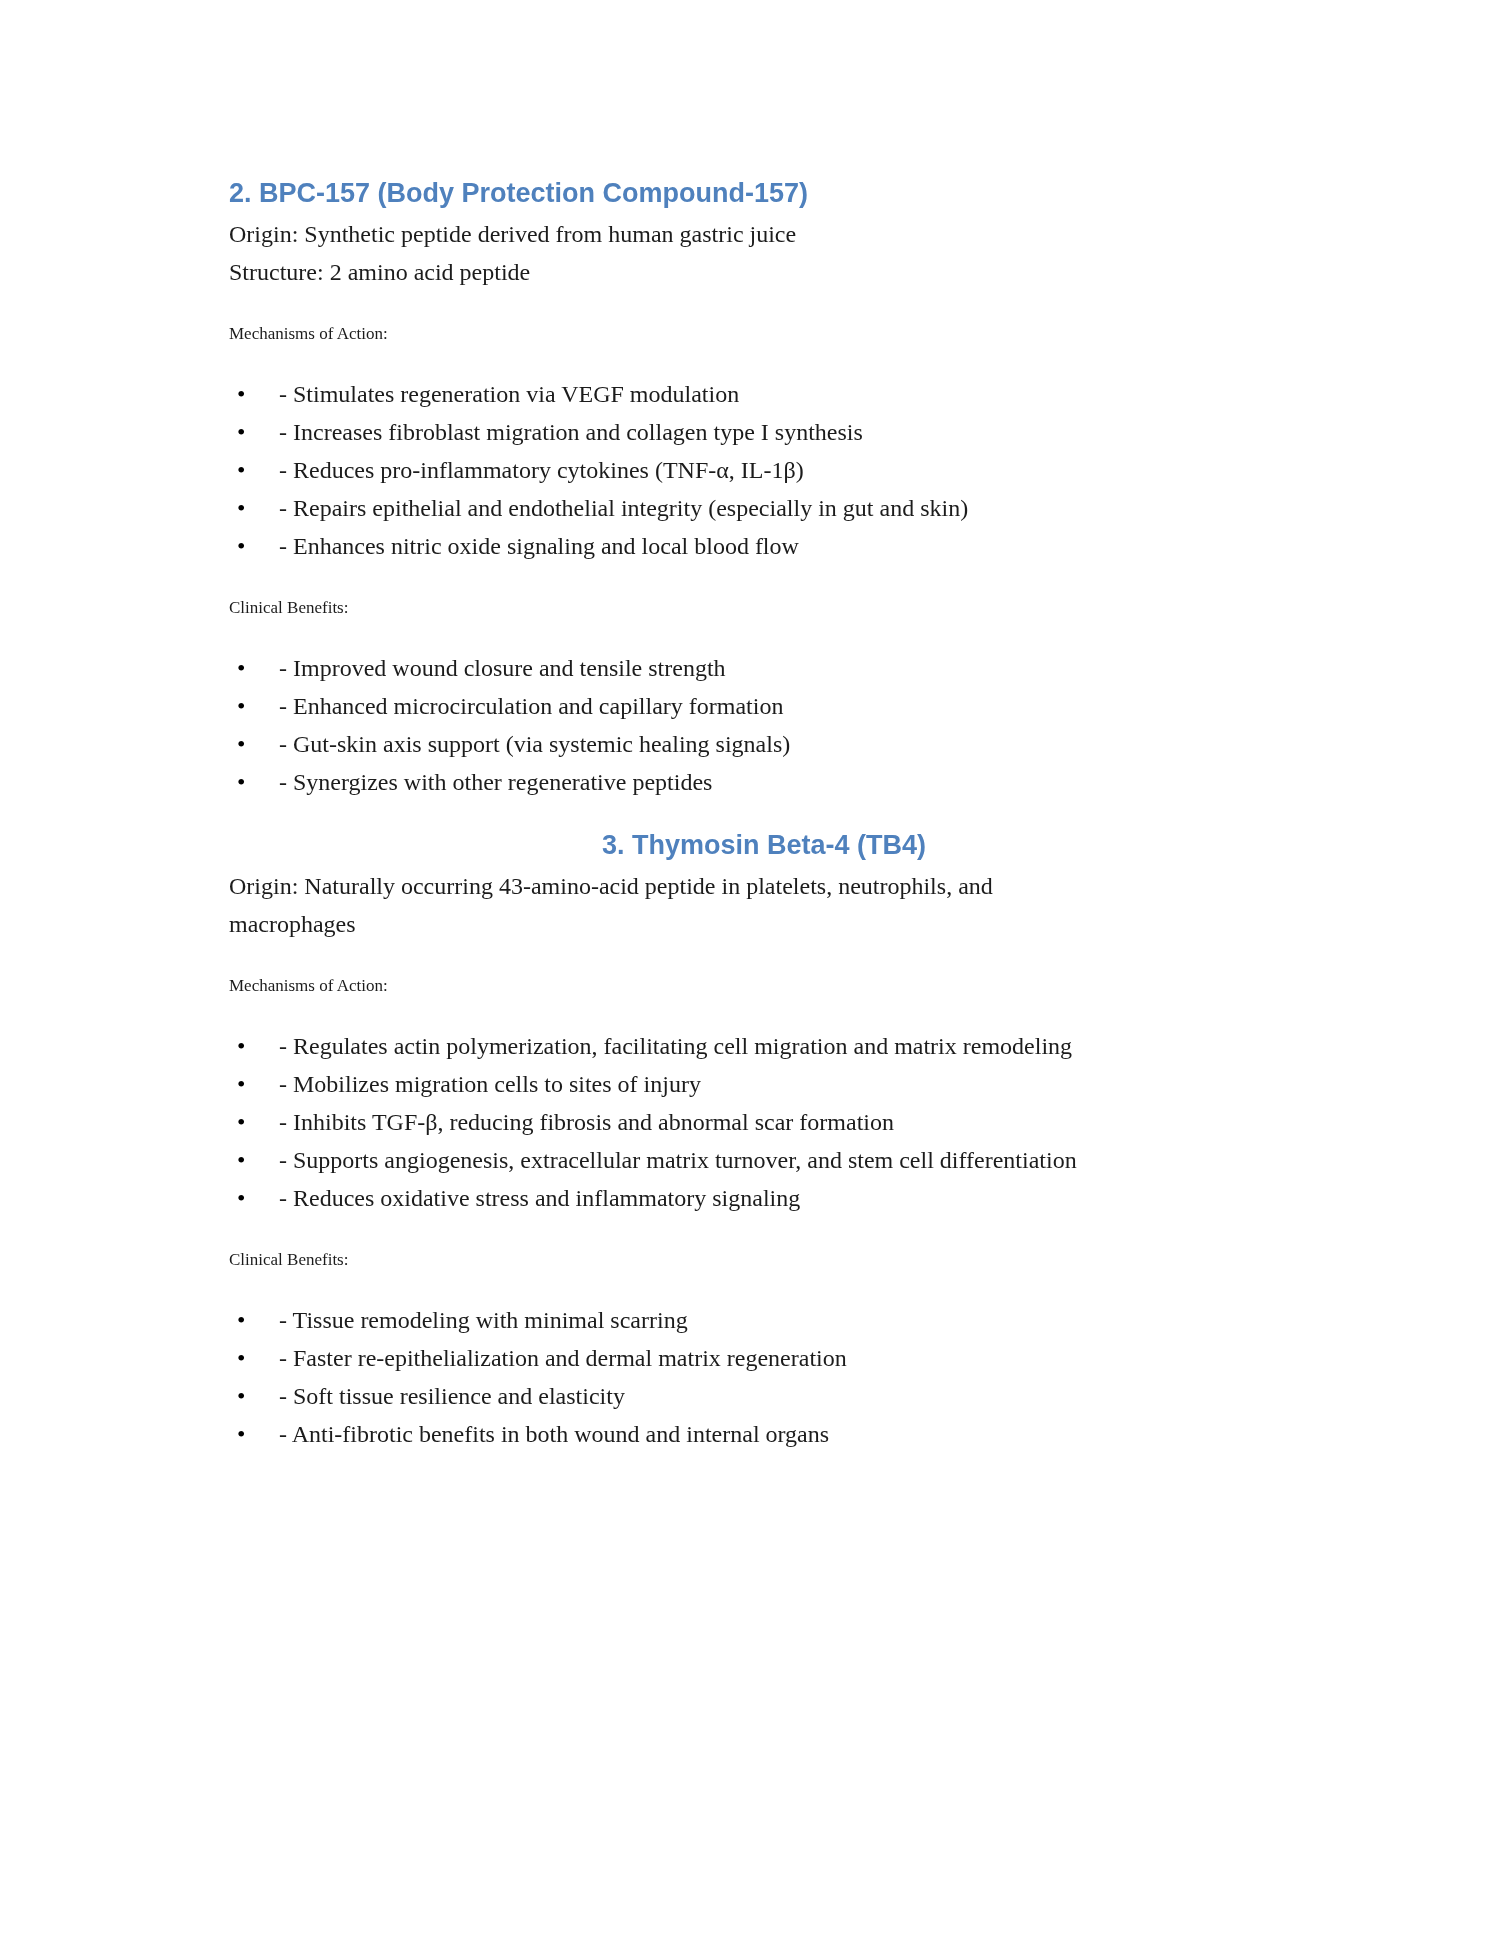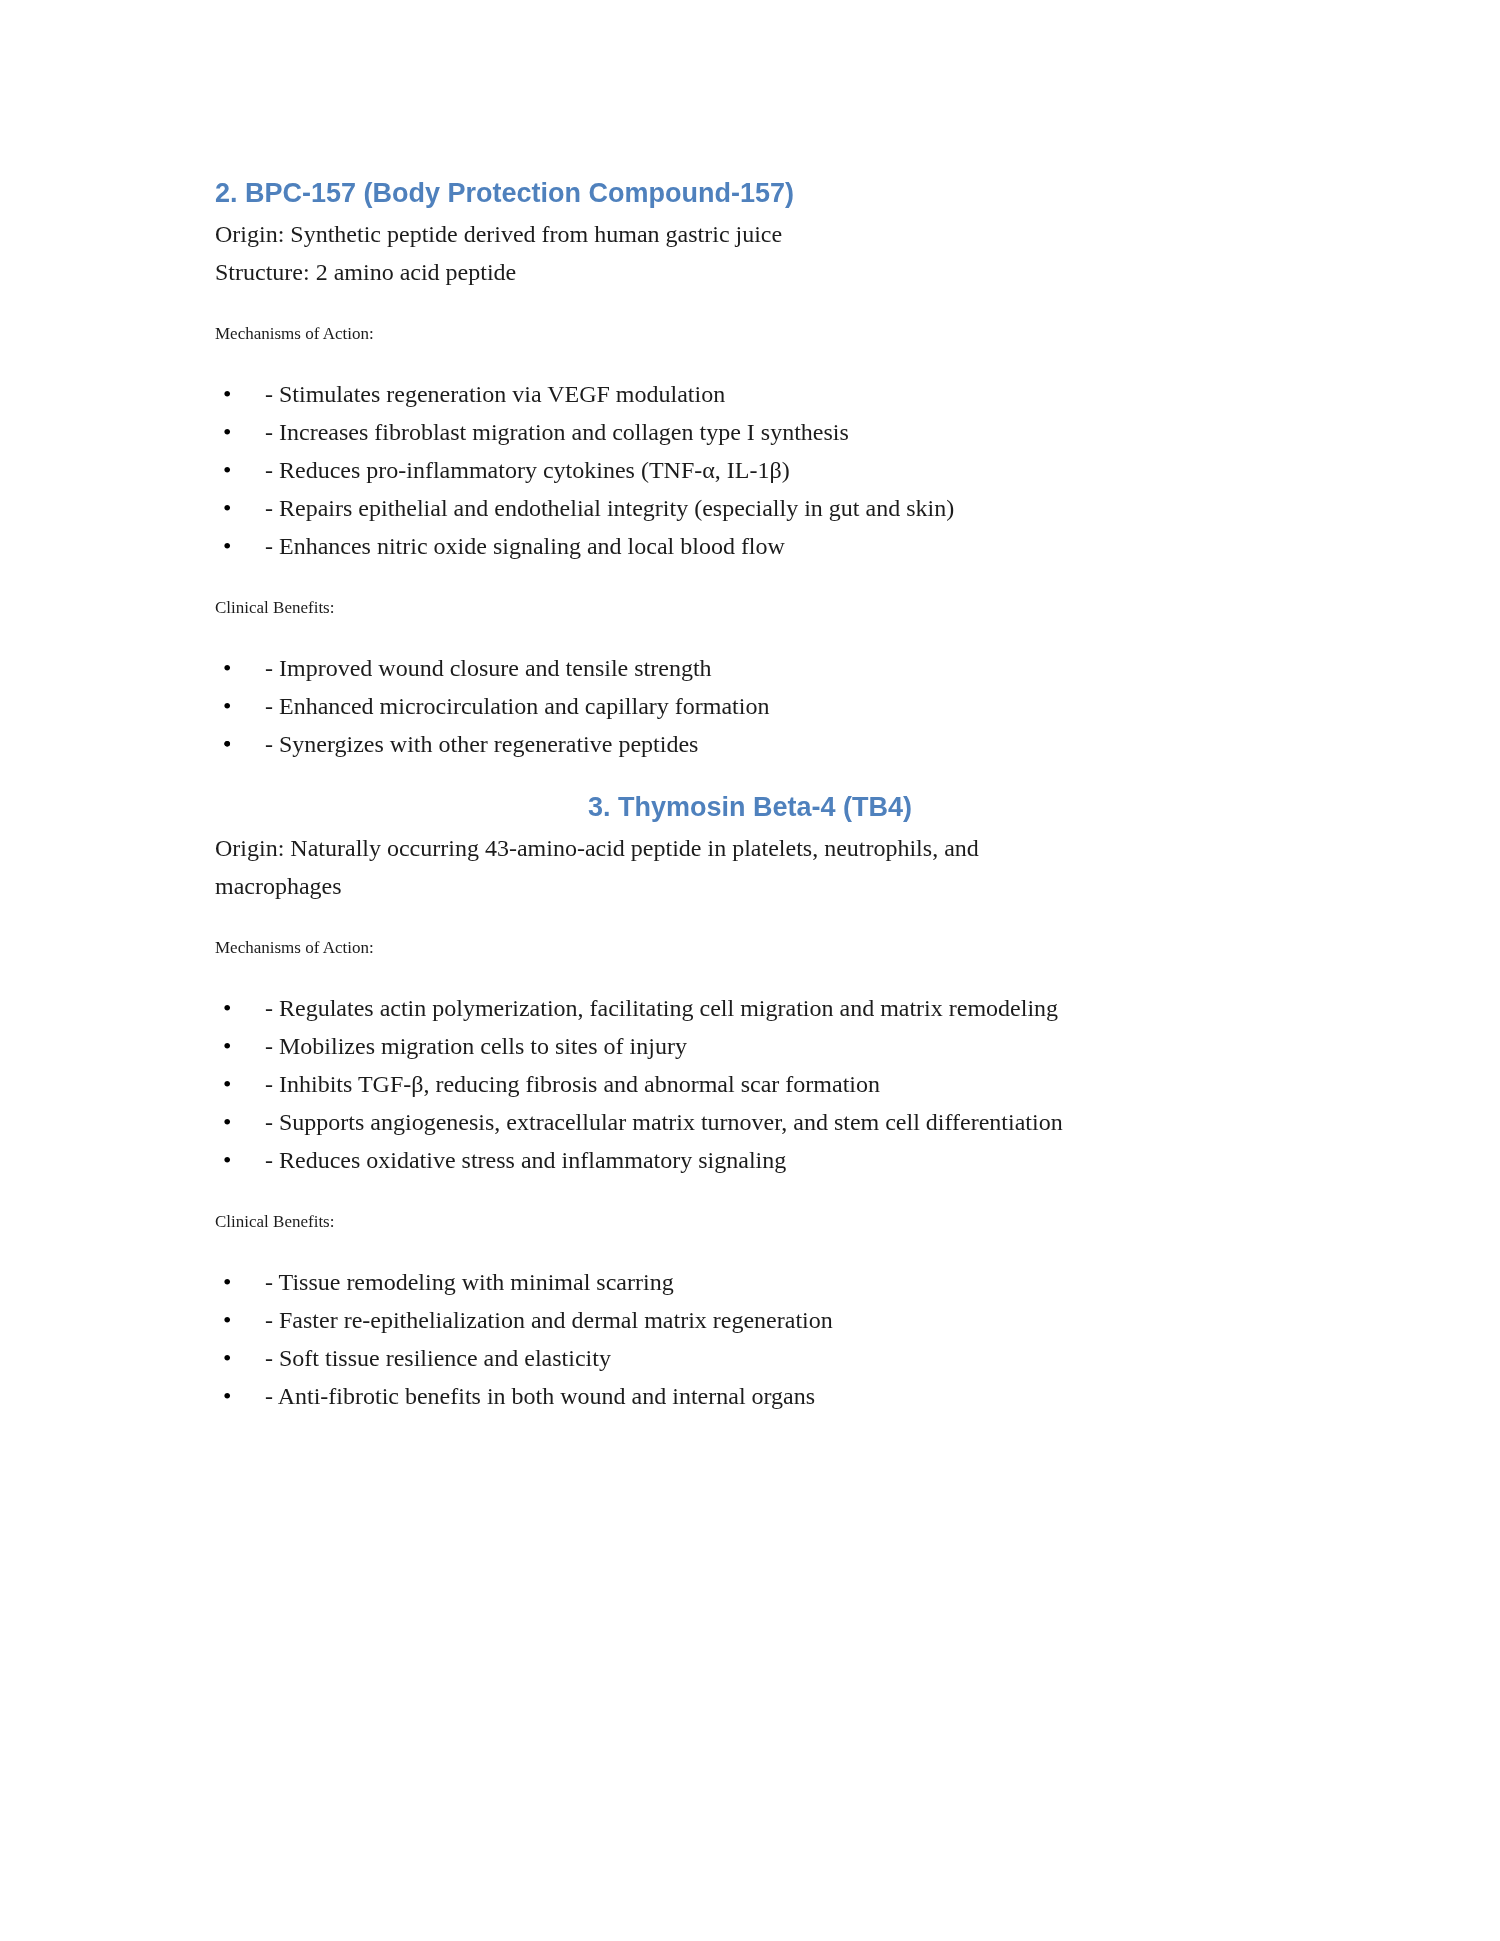--- a/index.html
+++ b/index.html
@@ -6,20 +6,21 @@
     margin: 0;
     padding: 0;
     background: #ffffff;
   }
   .page {
     position: relative;
     width: 1266px;
     height: 1941px;
     background: #ffffff;
     overflow: hidden;
+    margin-left: 14px;
   }
   .content {
     position: absolute;
     left: 215px;
     top: 175px;
     width: 1070px;
   }
   .heading {
     font-family: "Liberation Sans", sans-serif;
     font-weight: bold;
@@ -90,21 +91,21 @@
         <li><span class="dot">•</span><span class="li-text">- Increases fibroblast migration and collagen type I synthesis</span></li>
         <li><span class="dot">•</span><span class="li-text">- Reduces pro-inflammatory cytokines (TNF-α, IL-1β)</span></li>
         <li><span class="dot">•</span><span class="li-text">- Repairs epithelial and endothelial integrity (especially in gut and skin)</span></li>
         <li><span class="dot">•</span><span class="li-text">- Enhances nitric oxide signaling and local blood flow</span></li>
       </ul>
 
       <p class="para-label">Clinical Benefits:</p>
       <ul class="bullets">
         <li><span class="dot">•</span><span class="li-text">- Improved wound closure and tensile strength</span></li>
         <li><span class="dot">•</span><span class="li-text">- Enhanced microcirculation and capillary formation</span></li>
-        <li><span class="dot">•</span></li>
+        <li><span class="dot">•</span><span class="li-text">- Gut-skin axis support (via systemic healing signals)</span></li>
         <li><span class="dot">•</span><span class="li-text">- Synergizes with other regenerative peptides</span></li>
       </ul>
     </section>
 
     <section class="doc-section">
       <h2 class="heading">3. Thymosin Beta-4 (TB4)</h2>
       <div class="intro">
         <div class="line">Origin: Naturally occurring 43-amino-acid peptide in platelets, neutrophils, and</div>
         <div class="line">macrophages</div>
       </div>

